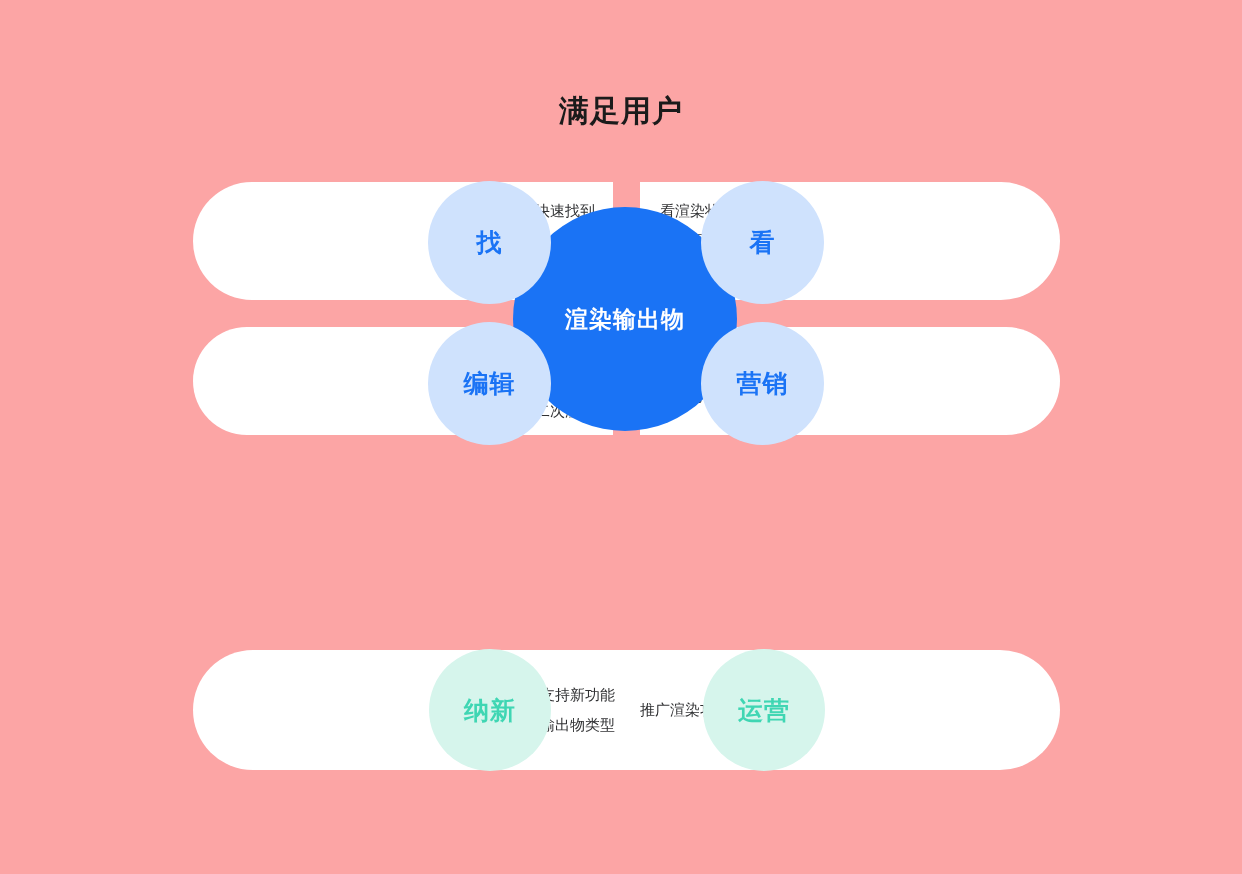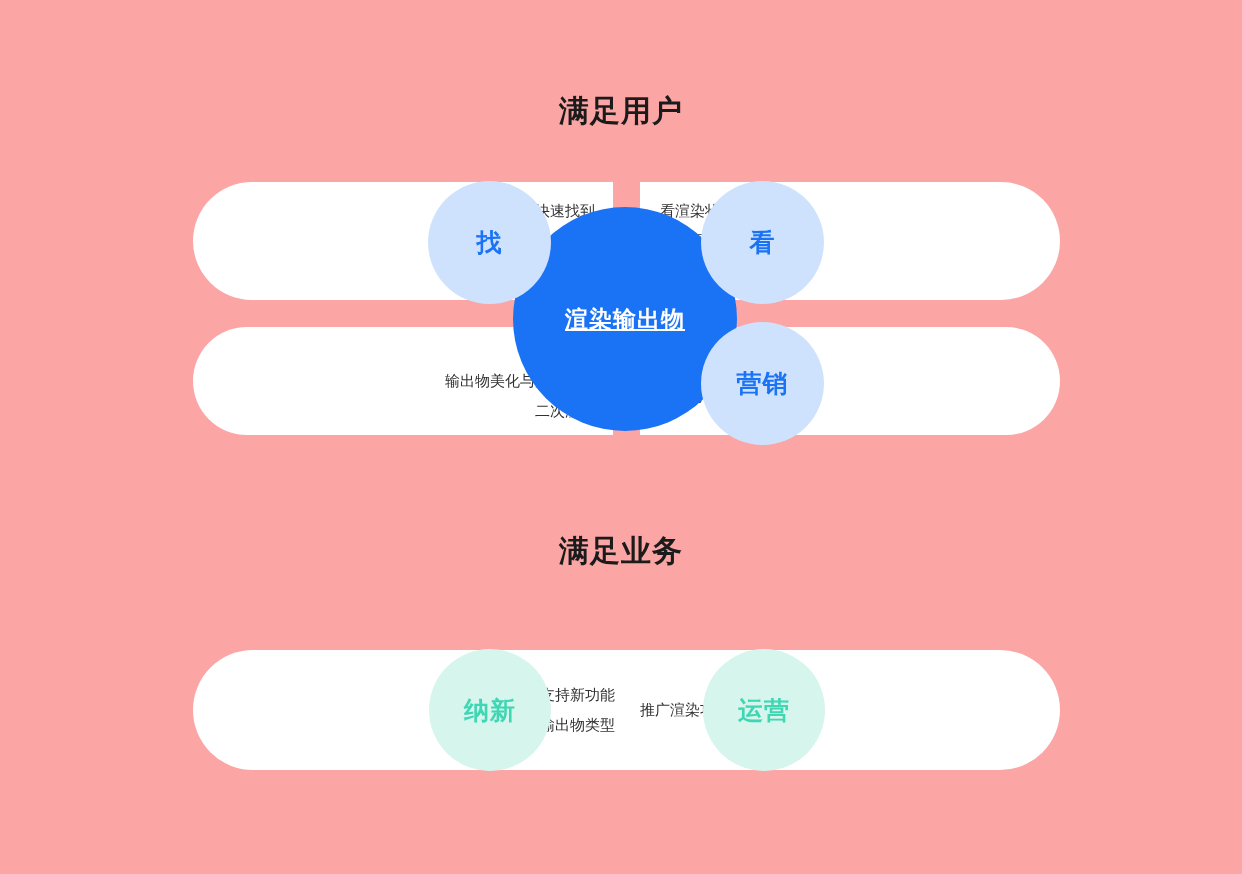--- a/index.html
+++ b/index.html
@@ -72,21 +72,20 @@
   .hub {
     position: absolute;
     border-radius: 50%;
     display: flex;
     align-items: center;
     justify-content: center;
     flex-direction: column;
     color: #ffffff;
     font-weight: bold;
     text-align: center;
-    text-decoration: underline;
   }
   #u-hub {
     left: 513px; top: 47px;
     width: 224px; height: 224px;
     background: #1a73f5;
     font-size: 23px;
     letter-spacing: 1px;
   }
 
   
@@ -173,26 +172,28 @@
     <div class="hub" id="u-hub">
       <span class="hub-line">渲染输出物</span>
     </div>
 
     <div class="node blue" id="u-node-find">
       <span>找</span>
     </div>
     <div class="node blue" id="u-node-see">
       <span>看</span>
     </div>
+    <div class="node blue" id="u-node-edit">
+      <span>编辑</span>
+    </div>
     <div class="node blue" id="u-node-mkt">
       <span>营销</span>
     </div>
   </div>
 
-  <div class="section-title" id="title-biz">满足业务</div>
 
   <div class="diagram" id="diagram-biz">
 
     <div class="panel align-right" id="b-panel-l">
       <div class="line">支持新功能</div>
       <div class="line">支持新输出物类型</div>
     </div>
 
     <div class="panel align-left" id="b-panel-r">
       <div class="line">推广渲染功能与活动</div>

